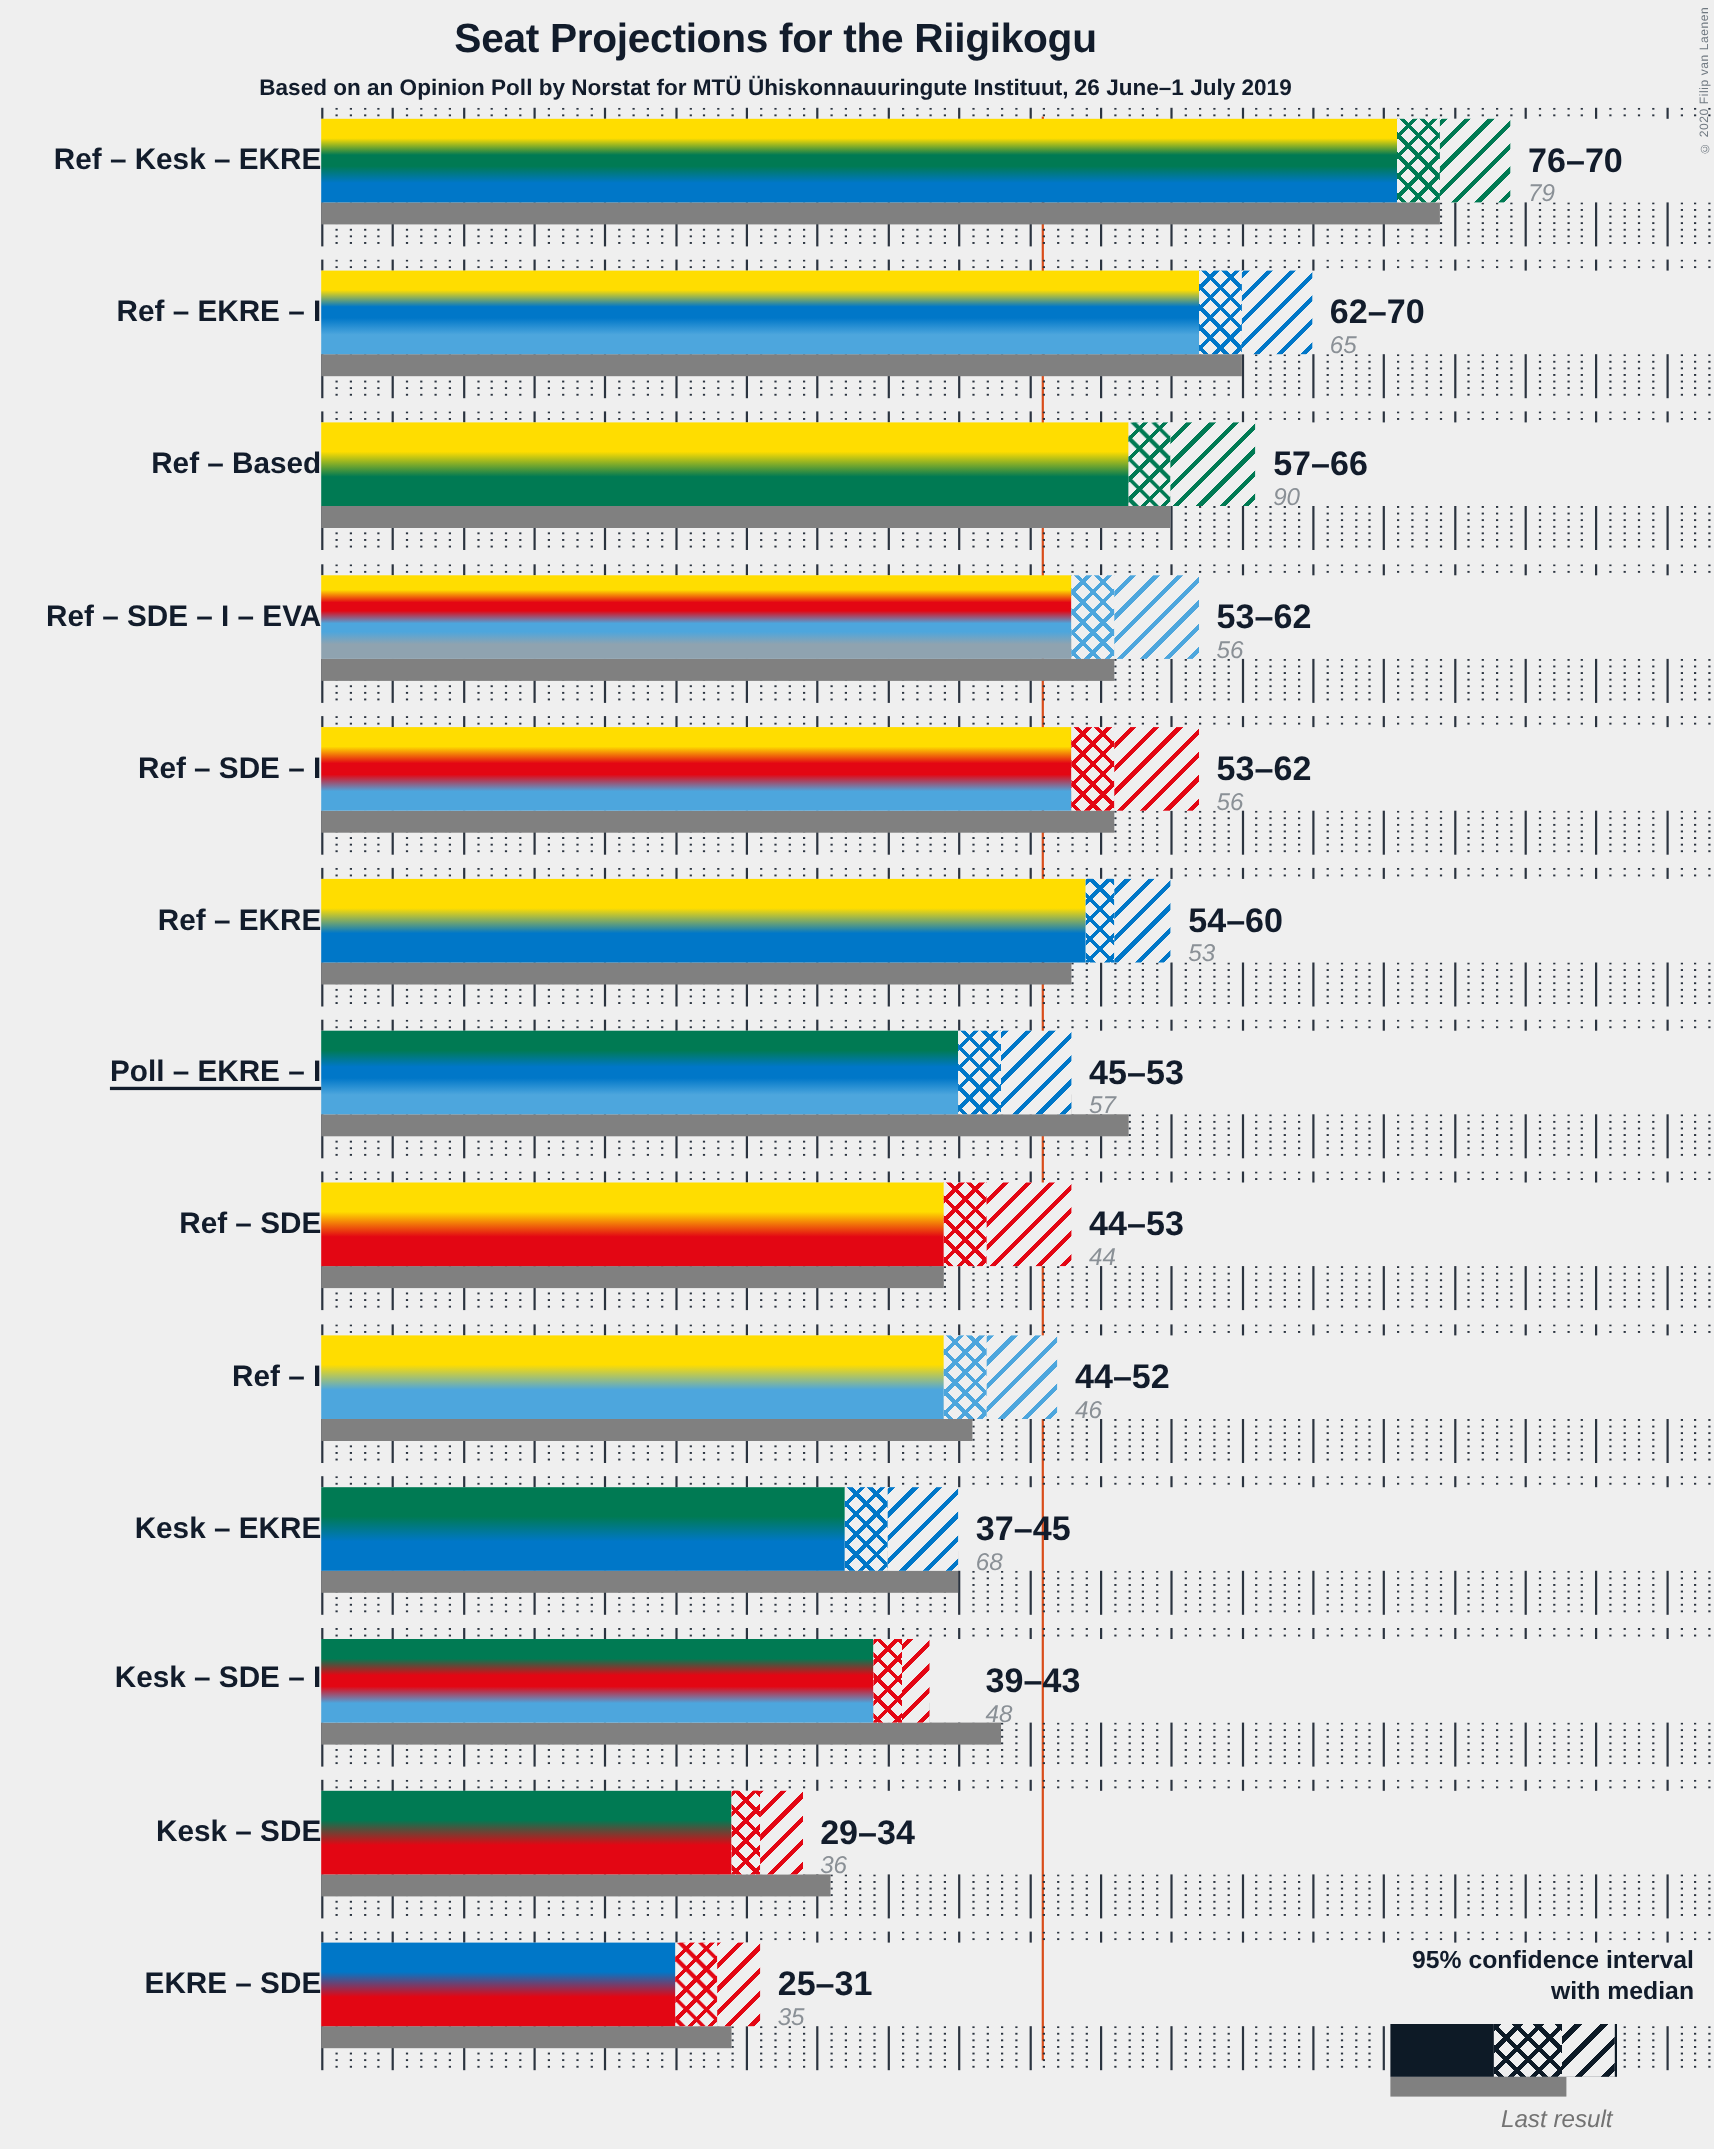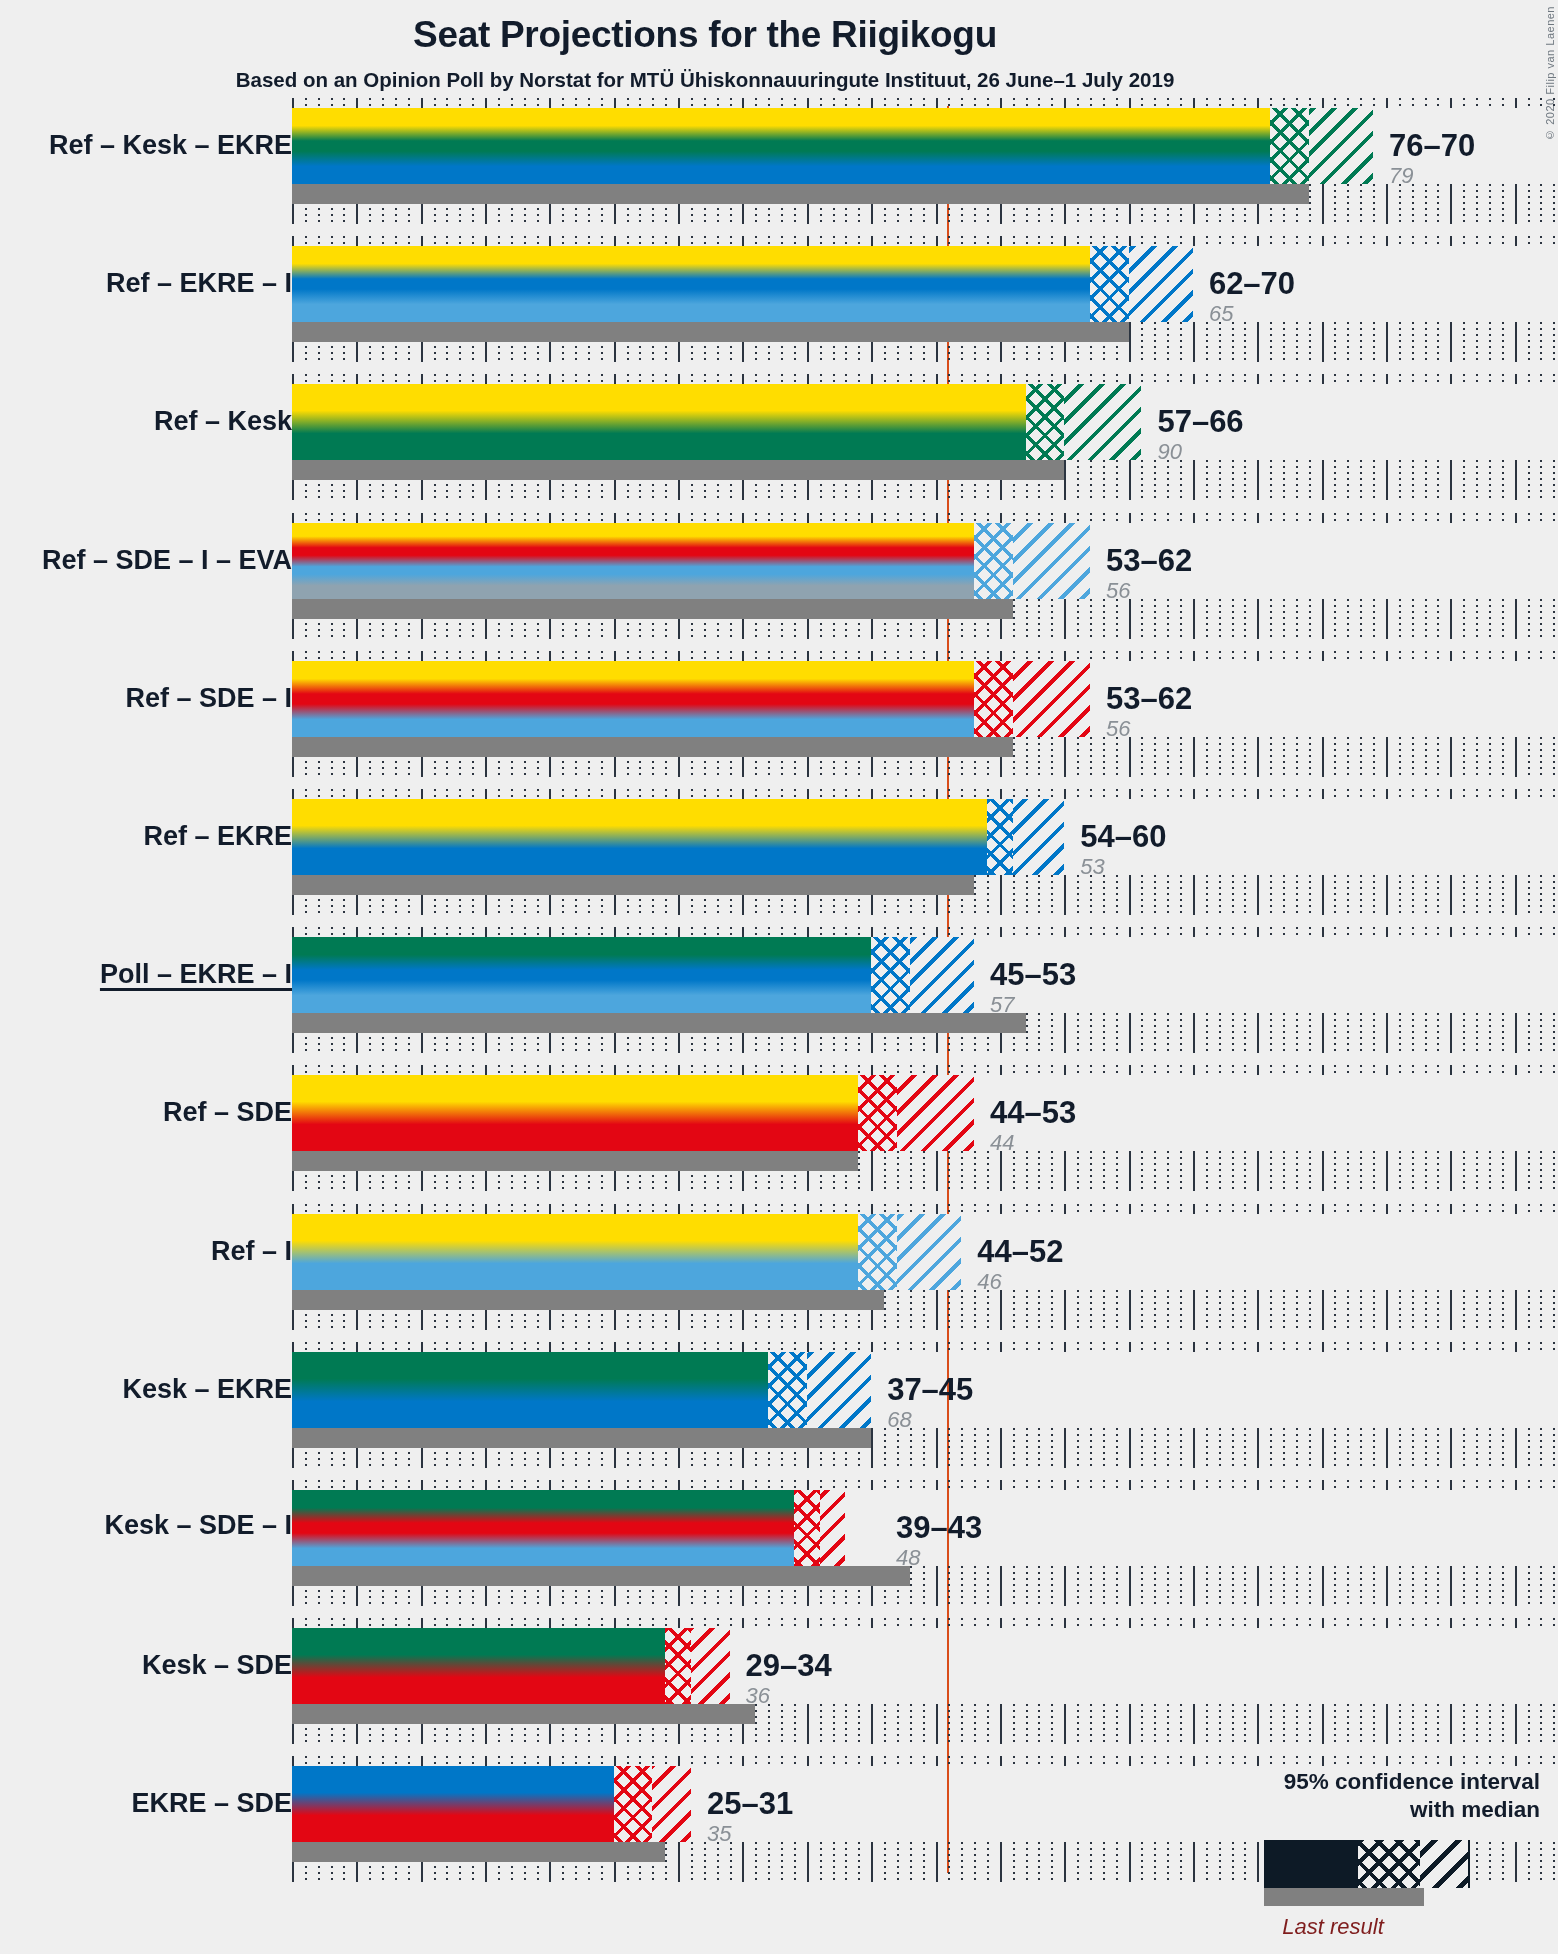--- a/index.html
+++ b/index.html
@@ -121,22 +121,22 @@
     background:#efefef;
   }
   #legend .ldiag{
     position:absolute;top:0;left:156px;width:48px;height:100%;
     background:#efefef;
   }
   #legend .lgrey{
     margin-left:104px;width:160px;height:18px;background:#808080;
   }
   #legend .llast{
-    text-align:center;width:266px;margin-left:40px;margin-top:8px;
-    font-size:22px;font-style:italic;color:#7f1d1d;
+    text-align:right;width:266px;margin-left:40px;margin-top:8px;
+    font-size:22px;font-style:italic;color:#737373;
   }
 </style>
 </head>
 <body>
 
 <div id="title">Seat Projections for the Riigikogu</div>
 <div id="subtitle">Based on an Opinion Poll by Norstat for MTÜ Ühiskonnauuringute Instituut, 26 June–1 July 2019</div>
 <div id="copyright">© 2020 Filip van Laenen</div>
 
 <div id="plot">
@@ -776,21 +776,21 @@
         <div class="minor" style="left: 1248.39px; height: 40px;"></div>
         <div class="minor" style="left: 1261.26px; height: 40px;"></div>
       </div>
       <div class="lastresult" style="top: 460.4px; width: 772.2px; background: rgb(128, 128, 128);"></div>
       <div class="bar" style="top: 384.4px; width: 849.42px;">
         <div class="seg solid" style="width: 733.59px; background: linear-gradient(rgb(255, 221, 0) 15%, rgb(255, 221, 0) 35%, rgb(0, 122, 83) 65%, rgb(0, 122, 83) 85%);"></div>
         <div style="position: absolute; left: 733.59px; width: 38.61px; bottom: 0px; height: 18px; background: rgb(128, 128, 128); opacity: 0.55;"></div>
         <div class="seg cross" style="left: 733.59px; width: 38.61px; background-color: rgb(239, 239, 239); background-image: repeating-linear-gradient(45deg, transparent 0px, transparent 3px, rgb(0, 122, 83) 3px, rgb(0, 122, 83) 6.5px, transparent 6.5px, transparent 13px), repeating-linear-gradient(-45deg, transparent 0px, transparent 3px, rgb(0, 122, 83) 3px, rgb(0, 122, 83) 6.5px, transparent 6.5px, transparent 13px);"></div>
         <div class="seg diag" style="left: 772.2px; width: 77.22px; background-color: rgb(239, 239, 239); background-image: repeating-linear-gradient(-45deg, transparent 0px, transparent 4px, rgb(0, 122, 83) 4px, rgb(0, 122, 83) 8px, transparent 8px, transparent 15px);"></div>
       </div>
-      <div class="rowlabel" style="top: 408.4px;">Ref – Kesk</div>
+      <div class="rowlabel" style="top: 408.4px;">Ref – Based</div>
       <div class="valwrap" style="left: 1157.42px; top: 406.4px;">
         <span class="valrange">57–66</span>
         <span class="vallast">90</span>
       </div>
     </div>
     <div class="row" style="top: 0px;">
       <div class="tickstrip" style="top: 512.6px; width: 1299.87px; height: 10px;">
         <div class="major" style="left: 0px; height: 10px;"></div>
         <div class="minor" style="left: 12.87px; height: 10px;"></div>
         <div class="minor" style="left: 25.74px; height: 10px;"></div>

